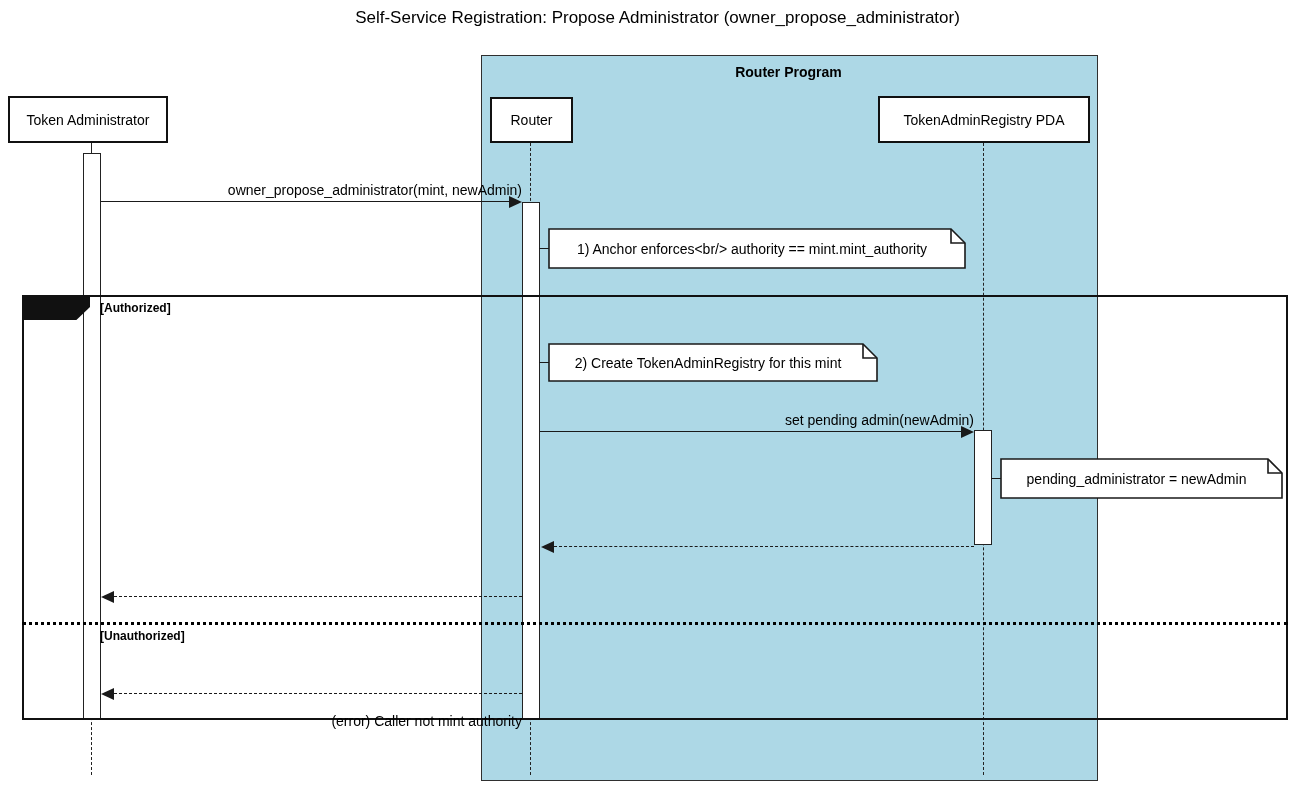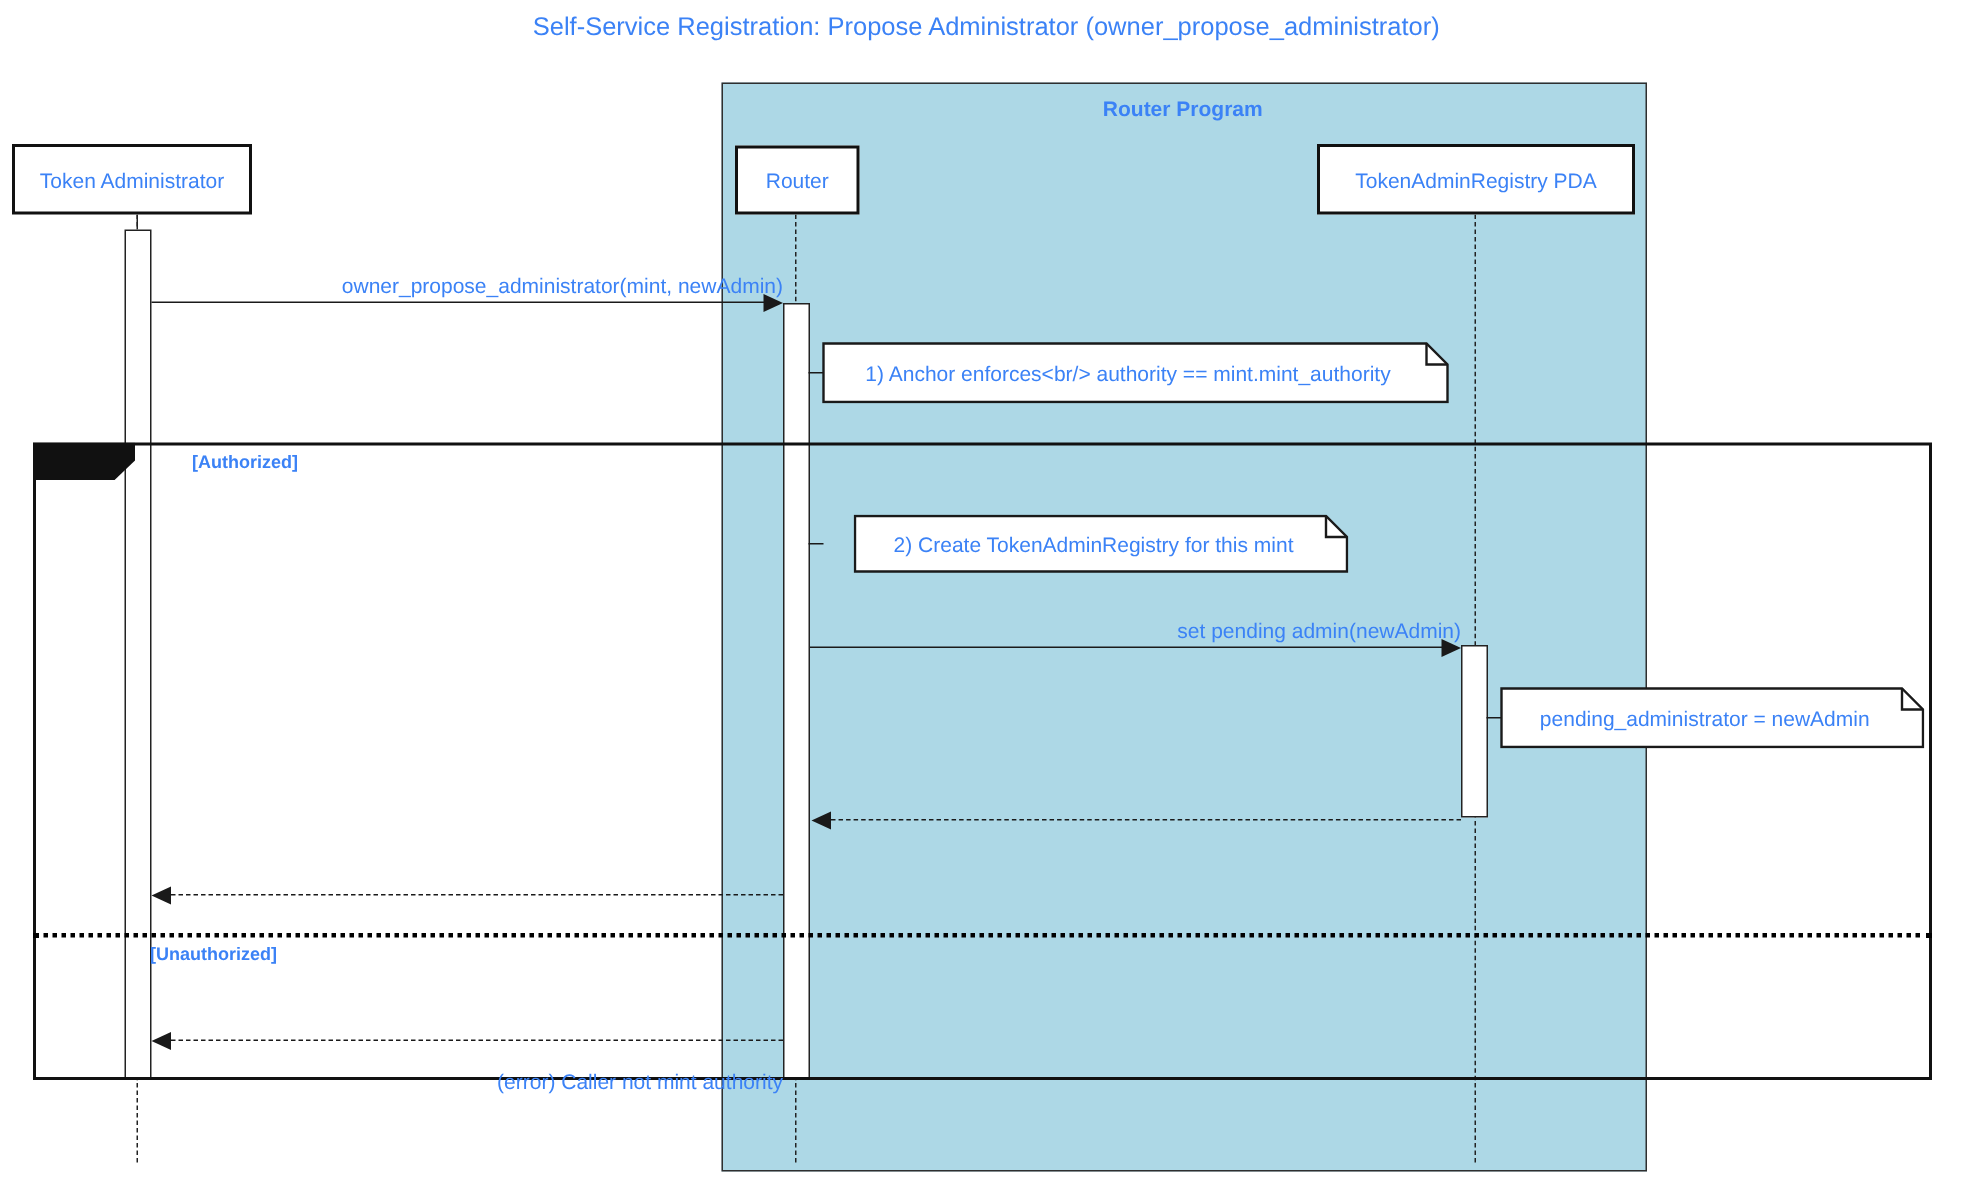--- a/index.html
+++ b/index.html
@@ -1,21 +1,21 @@
 <!DOCTYPE html>
 <html><head>
 <meta charset="utf-8">
 <style>
   html,body{margin:0;padding:0;background:#ffffff;}
   .canvas{
     position:relative;
     width:1315px;height:790px;
     background:#ffffff;
     font-family:"Liberation Sans", sans-serif;
-    color:#3b82f6;
+    color:#000000;
     overflow:hidden;
   }
   .abs{position:absolute;}
 
   .title{
     left:0;top:8px;width:1315px;
     text-align:center;
     font-size:17px;
   }
 
@@ -72,21 +72,21 @@
     z-index:6;
   }
   .alt-label-inner{
     position:absolute;left:2.5px;top:2.5px;right:2.5px;bottom:2.5px;
     background:#fff;
     clip-path:polygon(0 0,100% 0,100% 42%,78% 100%,0 100%);
     display:flex;align-items:center;justify-content:center;
     font-weight:bold;font-size:16px;
     padding-right:10px;box-sizing:border-box;margin-top:44px;
   }
-  .cond-authorized{left:100px;top:301px;font-weight:bold;font-size:12px;z-index:6;padding-left:28px;}
+  .cond-authorized{left:100px;top:301px;font-weight:bold;font-size:12px;z-index:6;}
   .cond-unauthorized{left:100px;top:629px;font-weight:bold;font-size:12px;z-index:6;}
   .alt-divider{
     left:22px;top:622px;width:1266px;height:0;
     border-top:3px dotted #000;
     z-index:6;
   }
 
   .msg-line-solid{height:0;border-top:1.4px solid #1a1a1a;z-index:7;}
   .msg-line-dashed{height:0;border-top:1.6px dashed #1a1a1a;z-index:7;}
   .msg-text{
@@ -128,21 +128,21 @@
 
   .note{
     z-index:9;
     display:flex;align-items:center;justify-content:center;
     font-size:14px;
     box-sizing:border-box;
   }
   .note-shape{position:absolute;left:0;top:0;}
   .note-text{position:relative;padding-right:10px;}
   .note1{left:548px;top:228px;width:418px;height:41px;text-align:right;}
-  .note2{left:548px;top:343px;width:330px;height:39px;margin-left:21px;}
+  .note2{left:548px;top:343px;width:330px;height:39px;}
   .note3{left:1000px;top:458px;width:283px;height:41px;}
   .note-connector{height:0;border-top:1.4px solid #1a1a1a;z-index:8;}
   .nc1{left:539px;top:248px;width:10px;}
   .nc2{left:539px;top:362px;width:10px;}
   .nc3{left:991px;top:478px;width:10px;}
 </style>
 </head>
 <body>
 
 <div class="canvas">

